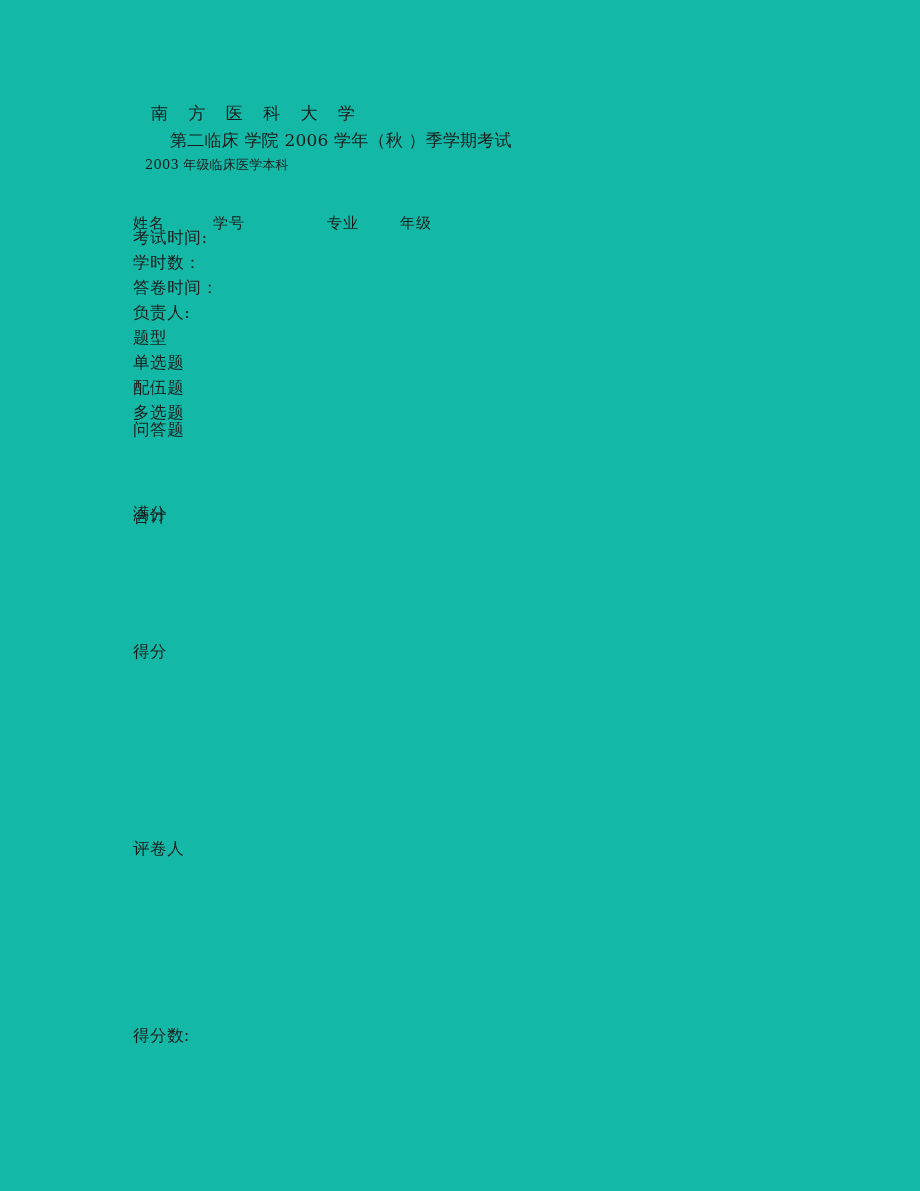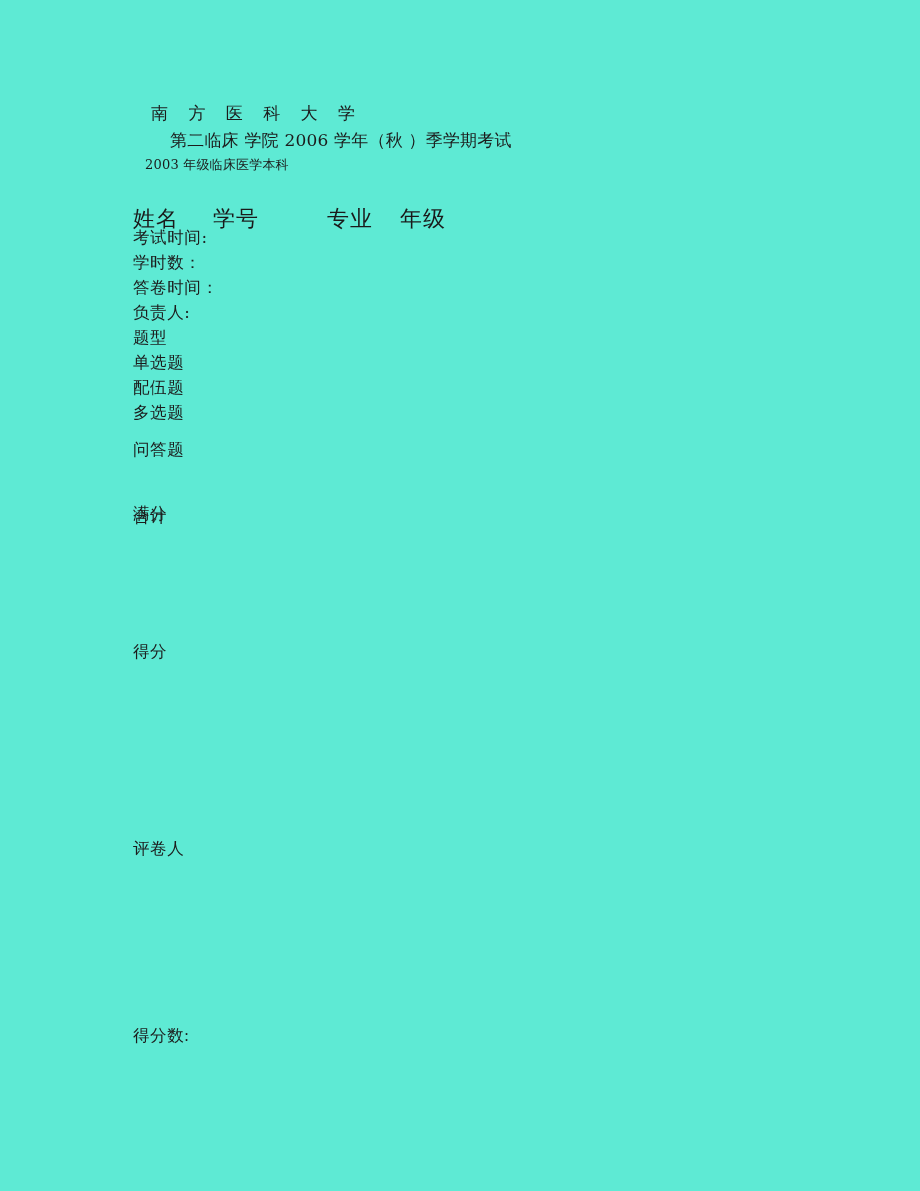--- a/index.html
+++ b/index.html
@@ -11,21 +11,21 @@
   body {
     font-family: "DejaVu Serif", "Liberation Serif", serif;
     color: #1a1a1a;
     -webkit-font-smoothing: antialiased;
   }
   #page {
     position: relative;
     width: 920px;
     height: 1191px;
     margin: 0 auto;
-    background: #5eead4;
+    background: #14b8a6;
     overflow: hidden;
   }
 
   
   .ln {
     position: absolute;
     white-space: pre;
     line-height: 1;
     font-size: 16.5px;
     color: #1c1c1c;
@@ -53,22 +53,22 @@
   
   .field-row {
     position: absolute;
     left: 133px;
     top: 204px;
     width: 420px;
     height: 22px;
   }
   .field-row .fld {
     position: absolute;
-    top: 4px;
-    font-size: 22px;
+    top: 12px;
+    font-size: 15px;
     letter-spacing: 1px;
     white-space: pre;
     line-height: 1;
   }
 
   
   .meta {
     font-size: 16.5px;
     letter-spacing: 0.6px;
   }
@@ -107,21 +107,21 @@
   <div class="ln meta" style="left:133px; top:305px;">负责人:</div>
 
   <div class="ln cell" style="left:133px; top:330px;">题型</div>
 
   <div class="ln cell" style="left:133px; top:355px;">单选题</div>
 
   <div class="ln cell" style="left:133px; top:380px;">配伍题</div>
 
   <div class="ln cell" style="left:133px; top:405px;">多选题</div>
 
-  <div class="ln cell" style="left:133px; top:442px;">问答题</div>
+  <div class="ln cell" style="left:133px; top:422px;">问答题</div>
 
   <div class="ln cell" style="left:133px; top:481px;margin-top:28px;">合计</div>
 
   <div class="ln cell" style="left:133px; top:506px;">满分</div>
 
   <div class="ln cell" style="left:133px; top:644px;">得分</div>
 
   <div class="ln cell" style="left:133px; top:841px;">评卷人</div>
 
   <div class="ln cell" style="left:133px; top:1028px;font-family:Liberation Serif, serif;">得分数:</div>

